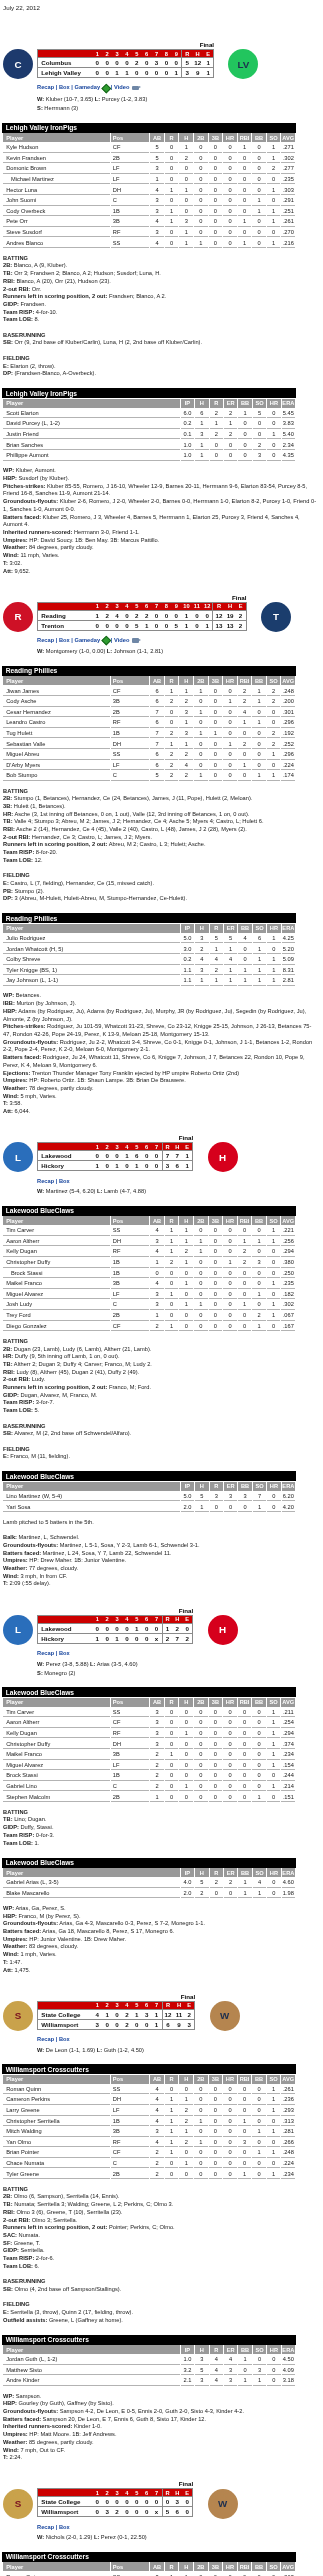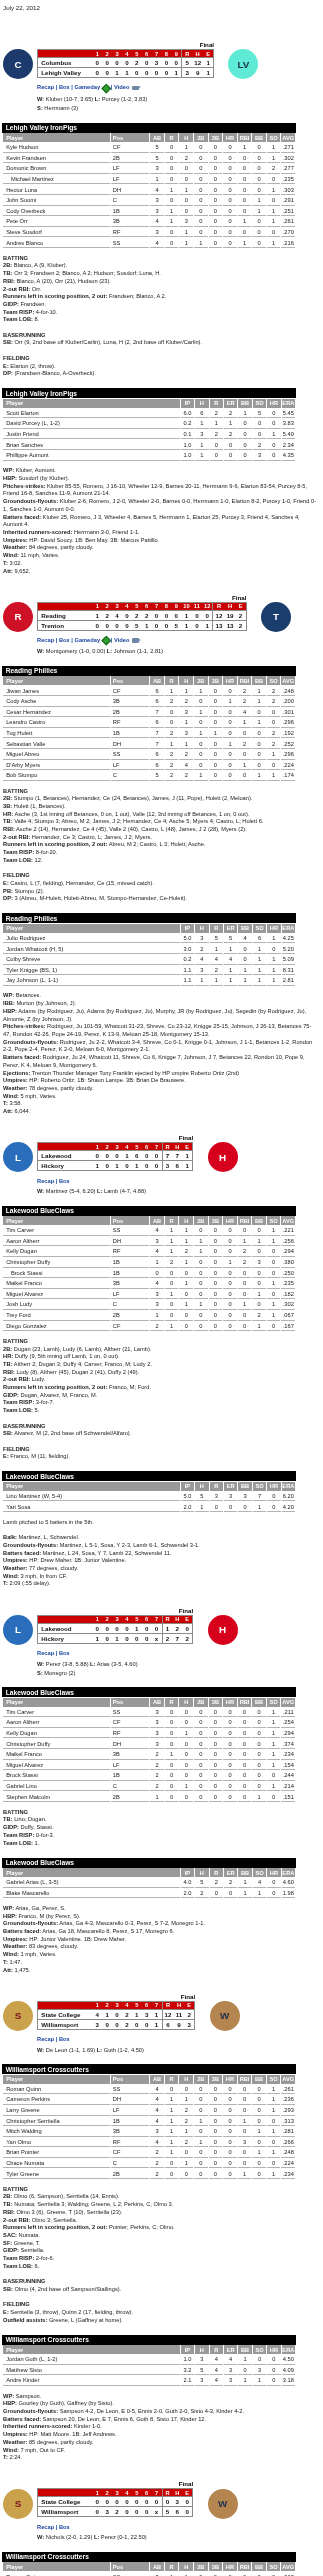--- a/index.html
+++ b/index.html
@@ -4,21 +4,21 @@
 <style>
   html,body{margin:0;padding:0;background:#fff}
   body{width:324px;font-family:"Liberation Sans",sans-serif;font-size:5.7px;color:#1a1a1a;padding:4.1px 2.1px;box-sizing:border-box}
   .page-date{font-size:6.2px;margin:0 0 30px 1px}
   .game{margin-bottom:18.5px}
   .score-row{display:flex;align-items:flex-start}
   .logo{width:30px;height:30px;border-radius:50%;color:#fff;display:flex;align-items:center;justify-content:center;font-weight:bold;font-size:9.8px;flex:0 0 30px}
   .score-row .logo:first-child{margin:8.2px 4.1px 0 1px}
   .score-row .logo:last-child{margin:8.2px 0 0 14.4px}
   .logo[data-team="columbus"]{background:#1d3a6d}
-  .logo[data-team="ironpigs"]{background:#5eead4;color:#1d2f4e}
+  .logo[data-team="ironpigs"]{background:#22c55e;color:#1d2f4e}
   .logo[data-team="reading"]{background:#ce1126}
   .logo[data-team="trenton"]{background:#1b3d6d}
   .logo[data-team="lakewood"]{background:#2a6ebb}
   .logo[data-team="hickory"]{background:#d6001c}
   .logo[data-team="statecollege"]{background:#c9a24b;color:#7a1020}
   .logo[data-team="williamsport"]{background:#b5854f;color:#1d2f4e}
   .score-col{display:flex;flex-direction:column}
   .final{font-weight:bold;font-size:6.2px;text-align:right;margin-bottom:1px;color:#000}
   table.ls{border-collapse:collapse;border:0.5px solid #8a8a8a}
   .ls th{background:#c00;color:#fff;font-weight:bold;font-size:5.7px;padding:0.5px 2.1px;text-align:center;min-width:5.7px}

